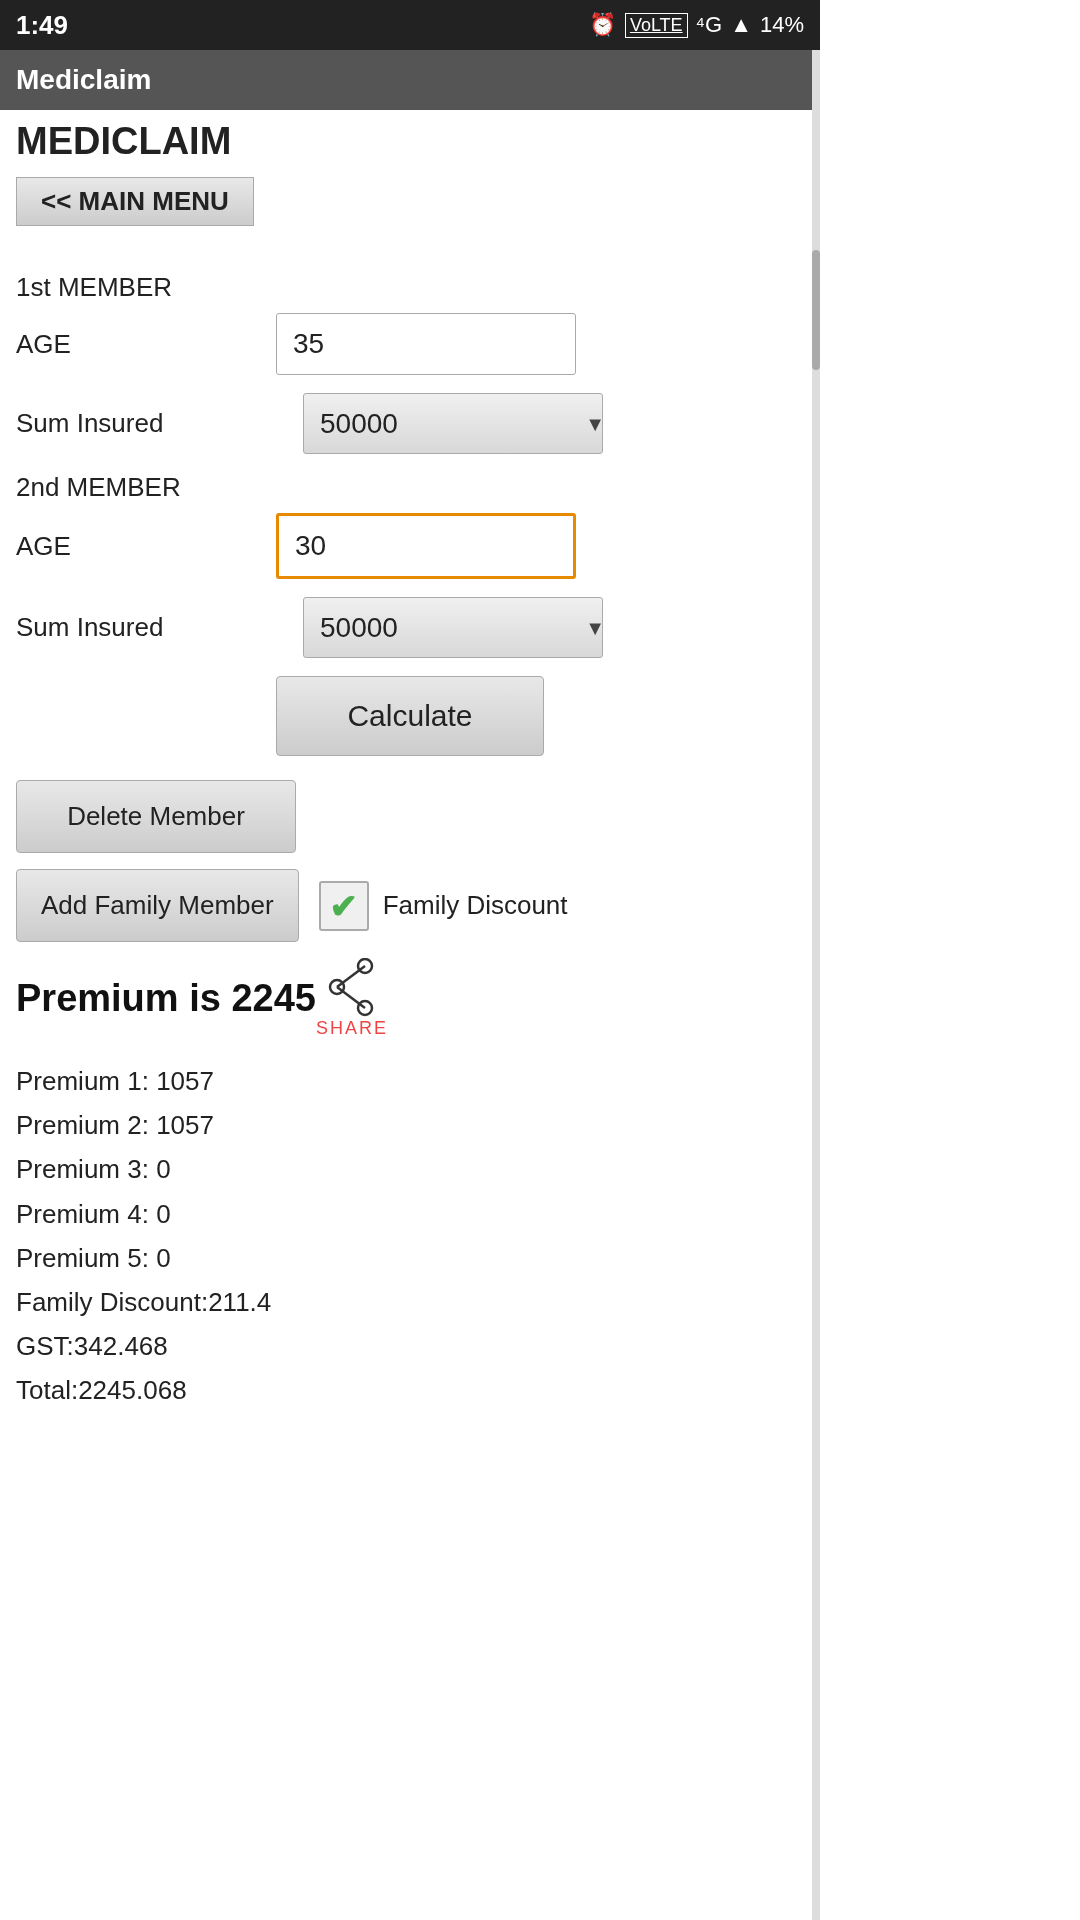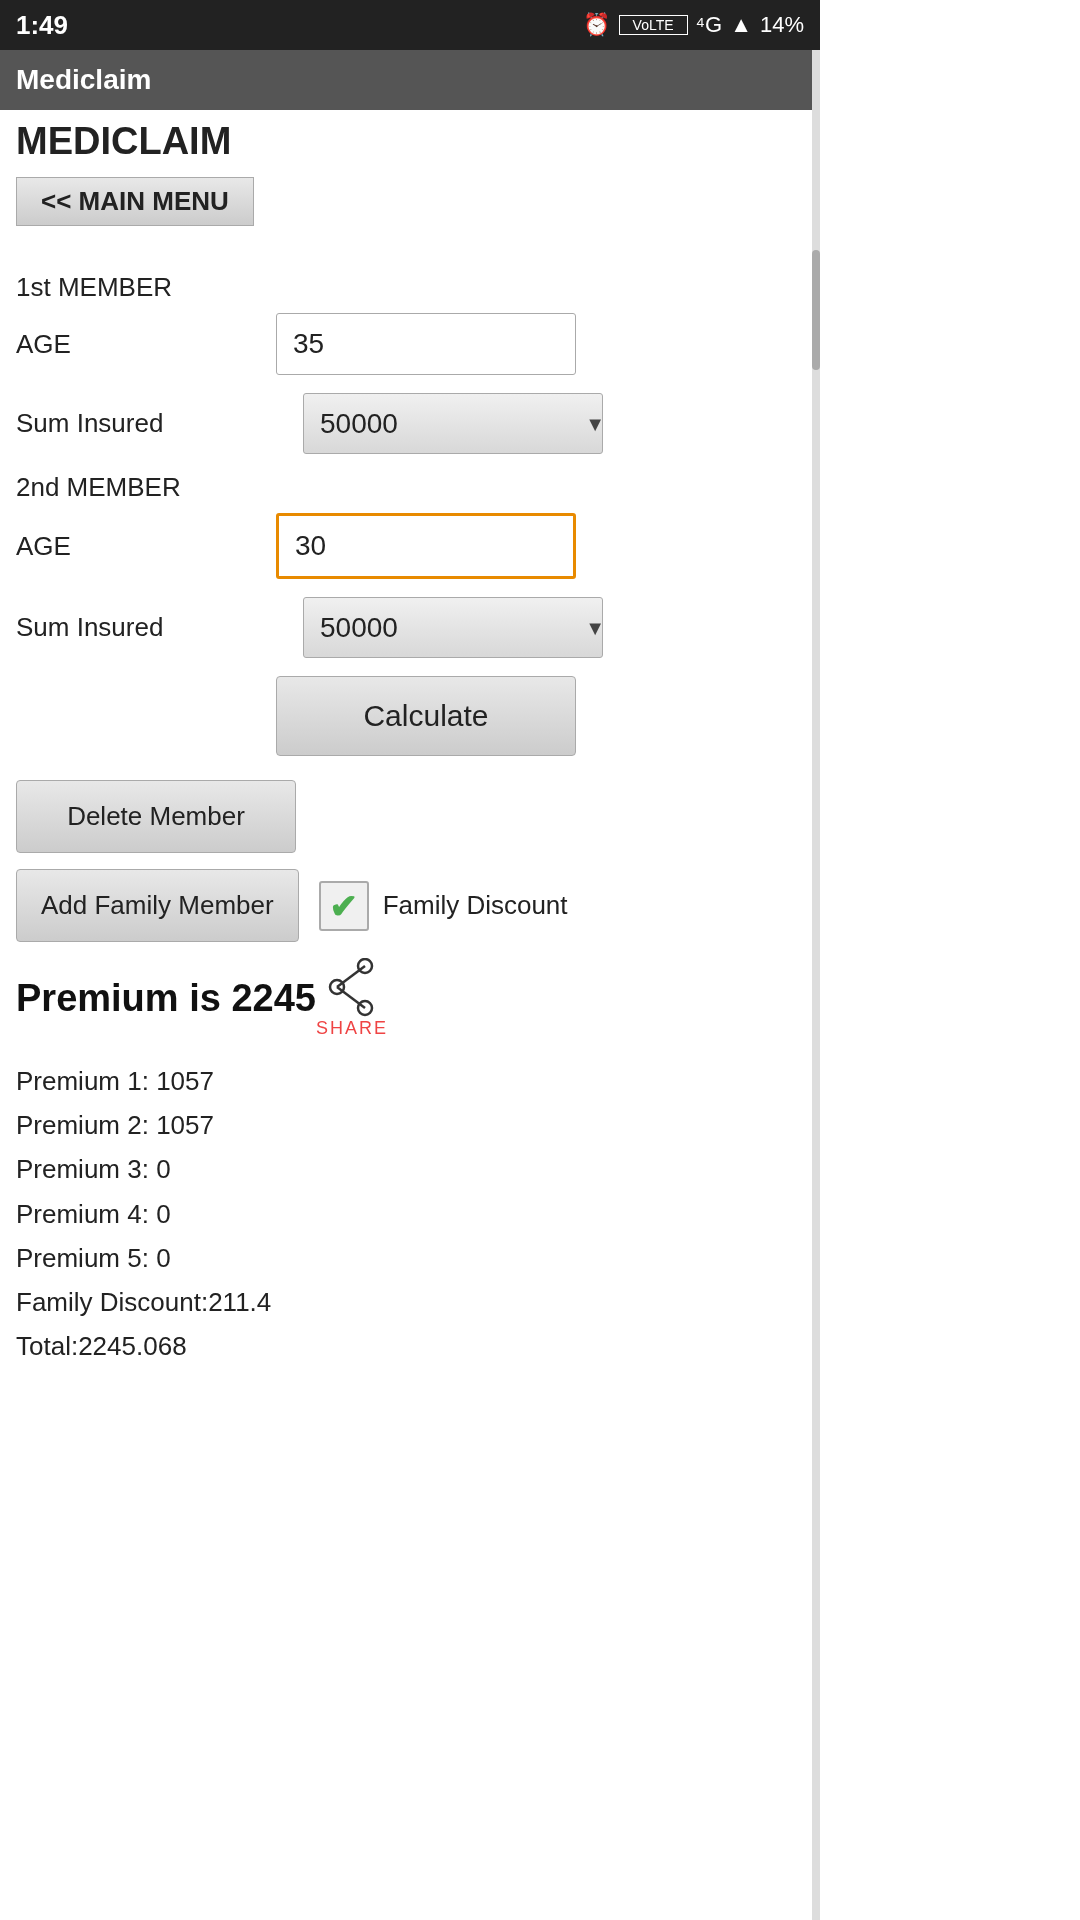--- a/index.html
+++ b/index.html
@@ -134,21 +134,21 @@
     }
 
     .calculate-btn {
       background: linear-gradient(to bottom, #e8e8e8, #cccccc);
       border: 1px solid #aaa;
       border-radius: 4px;
       padding: 22px 16px;
       font-size: 30px;
       color: #222;
       cursor: pointer;
-      width: 300px;
+      width: 268px;
       text-align: center;
       margin-left: 260px;
       margin-bottom: 24px;
     }
 
     .action-row {
       display: flex;
       align-items: center;
       margin-bottom: 16px;
       gap: 20px;
@@ -252,21 +252,21 @@
       margin-top: 200px;
     }
   </style>
 </head>
 <body>
 
 <div class="status-bar">
   <span>1:49</span>
   <div class="status-right">
     <span>⏰</span>
-    <span style="font-size:14px;border:1px solid #fff;padding:1px 13px;">VoLTE</span>
+    <span style="font-size:18px;border:1px solid #fff;padding:1px 4px;text-decoration:underline;">VoLTE</span>
     <span>⁴G</span>
     <span>▲</span>
     <span>14%</span>
   </div>
 </div>
 
 <div class="app-bar">
   <span>Mediclaim</span>
 </div>
 
@@ -359,16 +359,17 @@
   </div>
 
   
   <div class="results-section">
     <div class="result-line">Premium 1: 1057</div>
     <div class="result-line">Premium 2: 1057</div>
     <div class="result-line">Premium 3: 0</div>
     <div class="result-line">Premium 4: 0</div>
     <div class="result-line">Premium 5: 0</div>
     <div class="result-line">Family Discount:211.4</div>
+    <div class="result-line">GST:342.468</div>
     <div class="result-line">Total:2245.068</div>
   </div>
 
 </div>
 
 </body></html>

